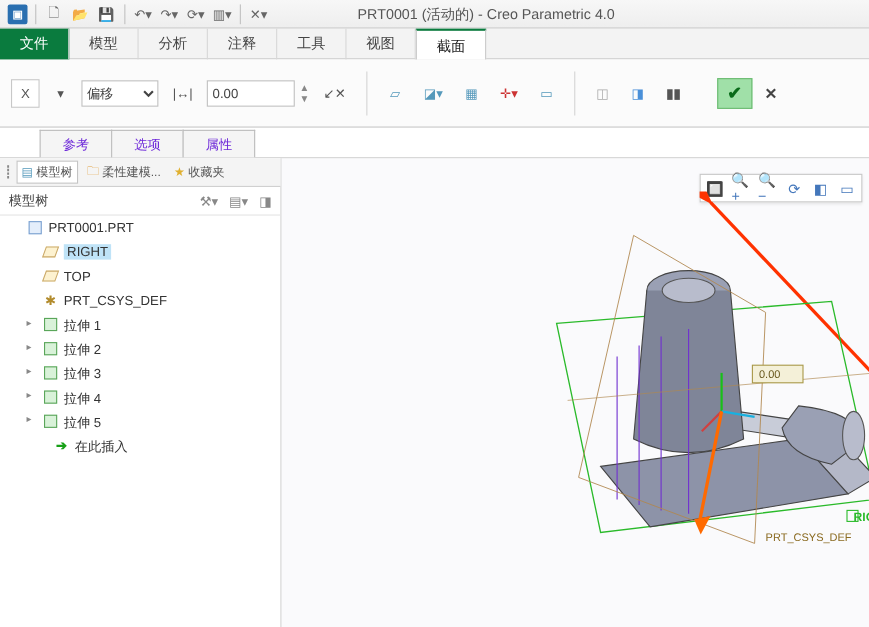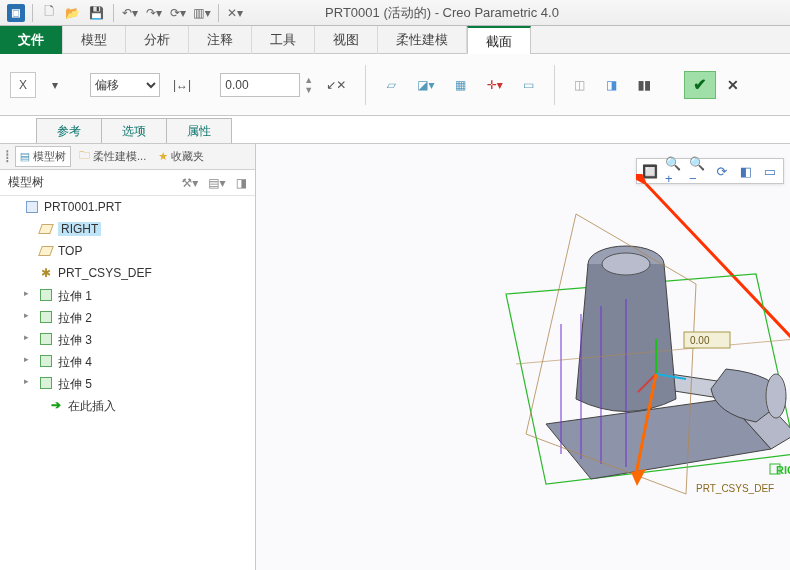--- a/index.html
+++ b/index.html
@@ -5,36 +5,36 @@
   * { box-sizing: border-box; margin: 0; padding: 0; font-family: "Microsoft YaHei", "Segoe UI", sans-serif; }
   body { width: 790px; height: 570px; background: #fff; font-size: 12px; color: #333; overflow: hidden; position: relative; }
   
   .qat { height: 26px; background: linear-gradient(#f7f7f7,#eee); border-bottom: 1px solid #bcbcbc; display: flex; align-items: center; padding: 0 4px; }
   .qat .ico { width: 18px; height: 18px; margin: 0 3px; display: inline-flex; align-items: center; justify-content: center; color: #666; }
   .qat .sep { width: 1px; height: 18px; background: #c0c0c0; margin: 0 4px; }
   .title { position: absolute; left: 50%; transform: translateX(-50%); top: 4px; font-size: 13px; color: #555; white-space: nowrap; margin-left: 47px; }
   
   .ribbon-tabs { height: 28px; background: #f3f3f3; border-bottom: 1px solid #c8c8c8; display: flex; }
   .rtab { padding: 0 18px; height: 28px; line-height: 28px; font-size: 13px; color: #444; border-right: 1px solid #d8d8d8; cursor: pointer; }
-  .rtab.file { background: #0a7b3e; color: #fff; font-weight: bold; }
+  .rtab.file { background: #0a7b3e; color: #fff; }
   .rtab.section { background: #fff; border-top: 2px solid #0a7b3e; border-left: 1px solid #c8c8c8; border-right: 1px solid #c8c8c8; color: #1a1a1a; }
   
   .ribbon-content { height: 62px; background: #fbfbfb; border-bottom: 1px solid #c8c8c8; display: flex; align-items: center; padding: 0 10px; gap: 6px; }
   .rcbtn { height: 26px; min-width: 26px; border: 1px solid #c8c8c8; background: #fff; display: inline-flex; align-items: center; justify-content: center; font-size: 12px; color: #555; padding: 0 6px; cursor: pointer; }
   .rcbtn.flat { border-color: transparent; background: transparent; }
-  .rc-combo { display: flex; align-items: center; gap: 4px; margin-left: 16px; }
+  .rc-combo { display: flex; align-items: center; gap: 4px; }
   .rc-combo select, .rc-combo .txt { height: 24px; border: 1px solid #c0c0c0; background: #fff; font-size: 12px; color: #444; }
   .rc-combo select { width: 70px; }
   .rc-combo .txt { width: 80px; padding: 0 4px; display: inline-flex; align-items: center; }
   .rc-sep { width: 1px; height: 40px; background: #d4d4d4; margin: 0 6px; }
   .rc-ok { width: 32px; height: 28px; background: #a0e0a8; border: 1px solid #6aba70; display: inline-flex; align-items: center; justify-content: center; color: #0a6b1a; font-size: 16px; font-weight: bold; }
   .rc-xx { width: 22px; height: 22px; display: inline-flex; align-items: center; justify-content: center; color: #444; font-weight: bold; font-size: 14px; }
   
   .subtabs { height: 28px; display: flex; align-items: flex-end; padding-left: 36px; border-bottom: 1px solid #c8c8c8; }
-  .subtab { height: 25px; padding: 0 20px; border: 1px solid #bcbcbc; border-bottom: none; background: #f5f5f5; font-size: 12px; line-height: 25px; color: #0f766e; margin-right: -1px; cursor: pointer; }
+  .subtab { height: 25px; padding: 0 20px; border: 1px solid #bcbcbc; border-bottom: none; background: #f5f5f5; font-size: 12px; line-height: 25px; color: #6d28d9; margin-right: -1px; cursor: pointer; }
   
   .main { display: flex; height: calc(570px - 26px - 28px - 62px - 28px); }
   .sidebar { width: 256px; border-right: 1px solid #c8c8c8; display: flex; flex-direction: column; background: #fff; }
   .sb-tabs { height: 26px; background: #f4f4f4; border-bottom: 1px solid #d0d0d0; display: flex; align-items: center; padding: 0 4px; gap: 4px; font-size: 11px; color: #555; }
   .sb-tabs .sbt { display: inline-flex; align-items: center; gap: 3px; padding: 2px 4px; cursor: pointer; }
   .sb-tabs .sbt.active { background: #fff; border: 1px solid #c4c4c4; }
   .sb-head { height: 26px; display: flex; align-items: center; justify-content: space-between; padding: 0 8px; border-bottom: 1px solid #e4e4e4; font-size: 12px; color: #444; }
   .sb-head .tools { display: flex; gap: 10px; color: #888; }
   .tree { flex: 1; overflow: auto; padding: 4px 0 0 6px; font-size: 12px; }
   .tnode { display: flex; align-items: flex-start; height: 22px; padding-left: 4px; gap: 5px; cursor: pointer; color: #333; }
@@ -77,21 +77,20 @@
   <div class="title">PRT0001 (活动的) - Creo Parametric 4.0</div>
 </div>
 
 <div class="ribbon-tabs">
   <div class="rtab file">文件</div>
   <div class="rtab">模型</div>
   <div class="rtab">分析</div>
   <div class="rtab">注释</div>
   <div class="rtab">工具</div>
   <div class="rtab">视图</div>
-  <div class="rtab">柔性建模</div>
   <div class="rtab section">截面</div>
 </div>
 
 <div class="ribbon-content">
   <div class="rcbtn">X</div>
   <div class="rcbtn flat" style="width:12px;">▾</div>
   <div class="rc-combo">
     <select>
       <option>偏移</option>
     </select>

